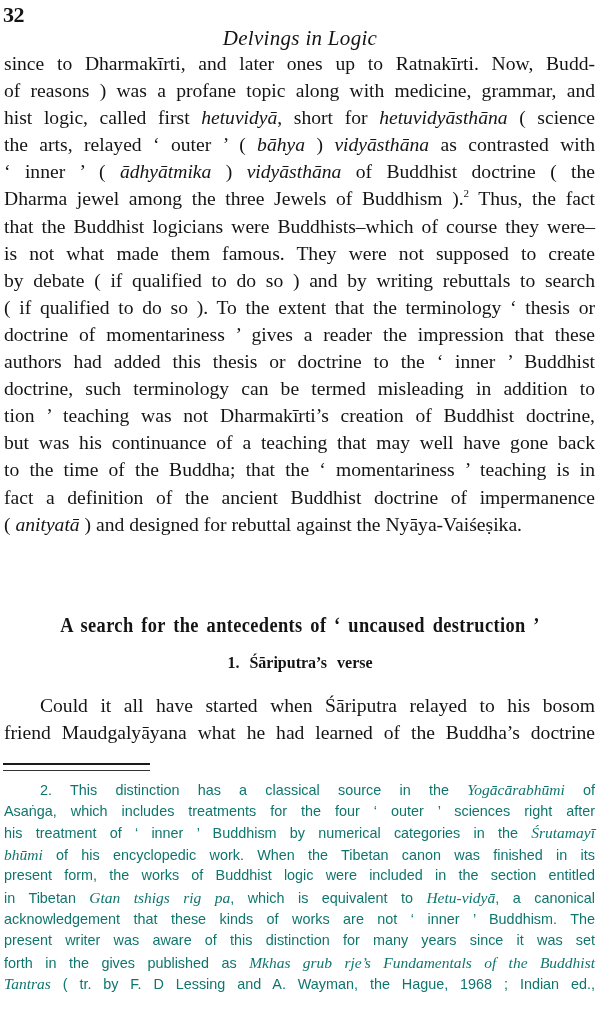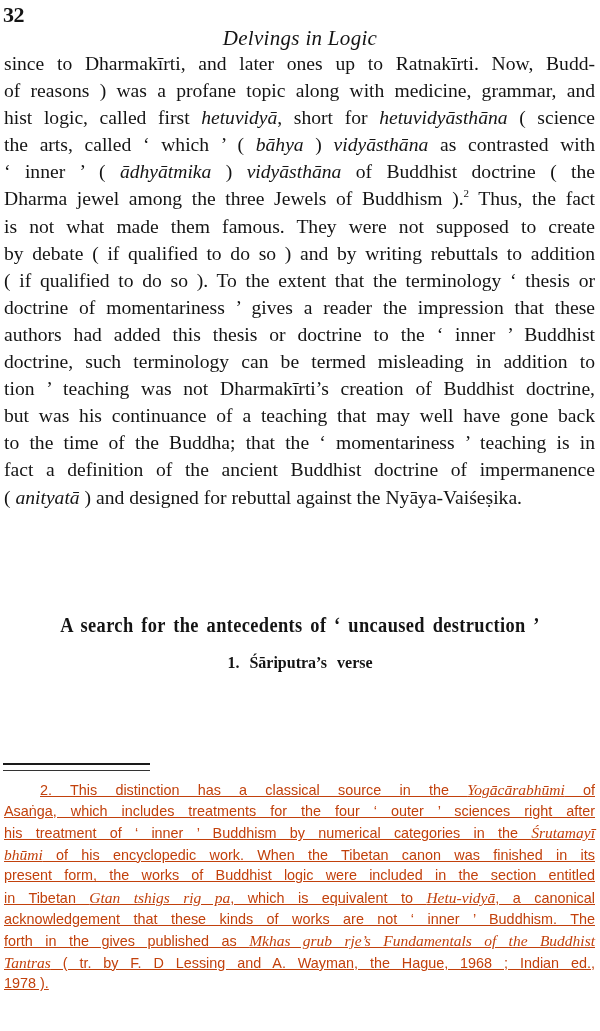--- a/index.html
+++ b/index.html
@@ -41,68 +41,73 @@
   .para2 { position: absolute; left: 4px; top: 692px; width: 591px; }
   .indent { padding-left: 36px; }
   .rule {
     position: absolute; left: 3px; top: 763px; width: 147px; height: 5px;
     border-top: 2px solid #1a1a1a; border-bottom: 1px solid #333;
   }
   .footnotes { position: absolute; left: 4px; top: 779px; width: 591px; }
   .fline {
     display: block; height: 21.6px; line-height: 21.6px;
     font-family: "Liberation Sans", "DejaVu Sans", sans-serif;
-    font-size: 14.4px; white-space: nowrap; color: #c2410c;
-    text-align: justify; text-align-last: justify; text-decoration: underline;
+    font-size: 14.4px; white-space: nowrap; color: #0f766e;
+    text-align: justify; text-align-last: justify;
   }
   .fline.last { text-align-last: left; }
   .fline.first { padding-left: 36px; }
   .fline .it { font-family: "Liberation Serif", "DejaVu Serif", serif; font-size: 15.5px; }
 </style>
 </head>
 <body>
 
 <div class="page">
 
   <div class="running-head">
     <span class="page-num">32</span>
     <span class="head-title">Delvings in Logic</span>
   </div>
 
   <div class="body-text" id="body-text">
       <span class="line"><span>since to Dharmakīrti, and later ones up to Ratnakīrti.  Now, Budd-</span></span>
       <span class="line"><span>of reasons ) was a profane topic along with medicine, grammar, and</span></span>
       <span class="line"><span>hist logic, called first </span><span class="it">hetuvidyā</span><span>, short for </span><span class="it">hetuvidyāsthāna</span><span> ( science</span></span>
-      <span class="line"><span>the arts, called ‘ which ’ ( </span><span class="it">bāhya</span><span> ) </span><span class="it">vidyāsthāna</span><span> as contrasted with</span></span>
+      <span class="line"><span>the arts, relayed ‘ outer ’ ( </span><span class="it">bāhya</span><span> ) </span><span class="it">vidyāsthāna</span><span> as contrasted with</span></span>
       <span class="line"><span>‘ inner ’ ( </span><span class="it">ādhyātmika</span><span> ) </span><span class="it">vidyāsthāna</span><span> of Buddhist doctrine ( the</span></span>
       <span class="line"><span>Dharma jewel among the three Jewels of Buddhism ).</span><sup>2</sup><span>  Thus, the fact</span></span>
+      <span class="line"><span>that the Buddhist logicians were Buddhists–which of course they were–</span></span>
       <span class="line"><span>is not what made them famous.  They were not supposed to create</span></span>
-      <span class="line"><span>by debate ( if qualified to do so ) and by writing rebuttals to addition</span></span>
+      <span class="line"><span>by debate ( if qualified to do so ) and by writing rebuttals to search</span></span>
       <span class="line"><span>( if qualified to do so ).  To the extent that the terminology ‘ thesis or</span></span>
       <span class="line"><span>doctrine of momentariness ’ gives a reader the impression that these</span></span>
       <span class="line"><span>authors had added this thesis or doctrine to the ‘ inner ’ Buddhist</span></span>
       <span class="line"><span>doctrine, such terminology can be termed misleading in addition to</span></span>
       <span class="line"><span>tion ’ teaching was not Dharmakīrti’s creation of Buddhist doctrine,</span></span>
       <span class="line"><span>but was his continuance of a teaching that may well have gone back</span></span>
       <span class="line"><span>to the time of the Buddha; that the ‘ momentariness ’ teaching is in</span></span>
       <span class="line"><span>fact a definition of the ancient Buddhist doctrine of impermanence</span></span>
       <span class="line last"><span>( </span><span class="it">anityatā</span><span> ) and designed for rebuttal against the Nyāya-Vaiśeṣika.</span></span>
     </div>
 
   <div class="heading-1">A search for the antecedents of ‘ uncaused destruction ’</div>
   <div class="heading-2">1.  Śāriputra’s verse</div>
 
+  <div class="para2">
+    <span class="line indent">Could it all have started when Śāriputra relayed to his bosom</span>
+    <span class="line">friend Maudgalyāyana what he had learned of the Buddha’s doctrine</span>
+  </div>
 
   <div class="rule"></div>
 
   <div class="footnotes" id="footnotes">
       <span class="fline first"><span>2.  This distinction has a classical source in the </span><span class="it">Yogācārabhūmi</span><span> of</span></span>
       <span class="fline"><span>Asaṅga, which includes treatments for the four ‘ outer ’ sciences right after</span></span>
       <span class="fline"><span>his treatment of ‘ inner ’ Buddhism by numerical categories in the </span><span class="it">Śrutamayī</span></span>
       <span class="fline"><span class="it">bhūmi</span><span> of his encyclopedic work.  When the Tibetan canon was finished in its</span></span>
       <span class="fline"><span>present form, the works of Buddhist logic were included in the section entitled</span></span>
       <span class="fline"><span>in Tibetan </span><span class="it">Gtan tshigs rig pa</span><span>, which is equivalent to </span><span class="it">Hetu-vidyā</span><span>, a canonical</span></span>
       <span class="fline"><span>acknowledgement that these kinds of works are not ‘ inner ’ Buddhism.  The</span></span>
+      <span class="fline"><span>present writer was aware of this distinction for many years since it was set</span></span>
       <span class="fline"><span>forth in the gives published as </span><span class="it">Mkhas grub rje’s Fundamentals of the Buddhist</span></span>
       <span class="fline"><span class="it">Tantras</span><span> ( tr. by F. D Lessing and A. Wayman, the Hague, 1968 ; Indian ed.,</span></span>
-      <span class="fline last"><span>1978 ).</span></span>
     </div>
 </div>
 
 </body></html>

